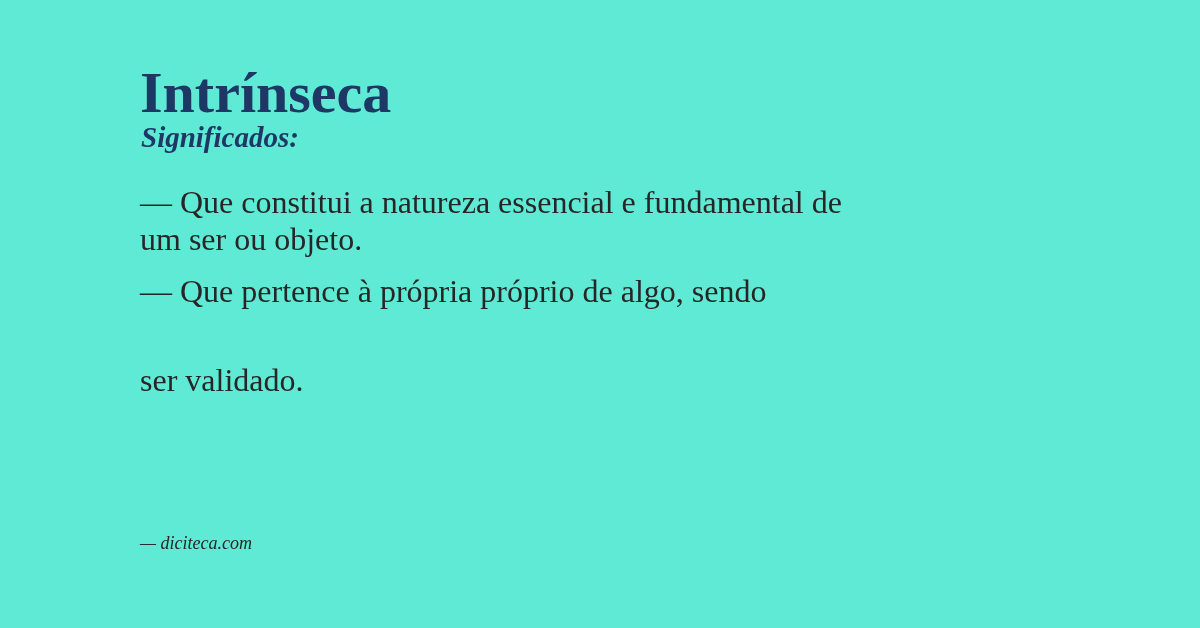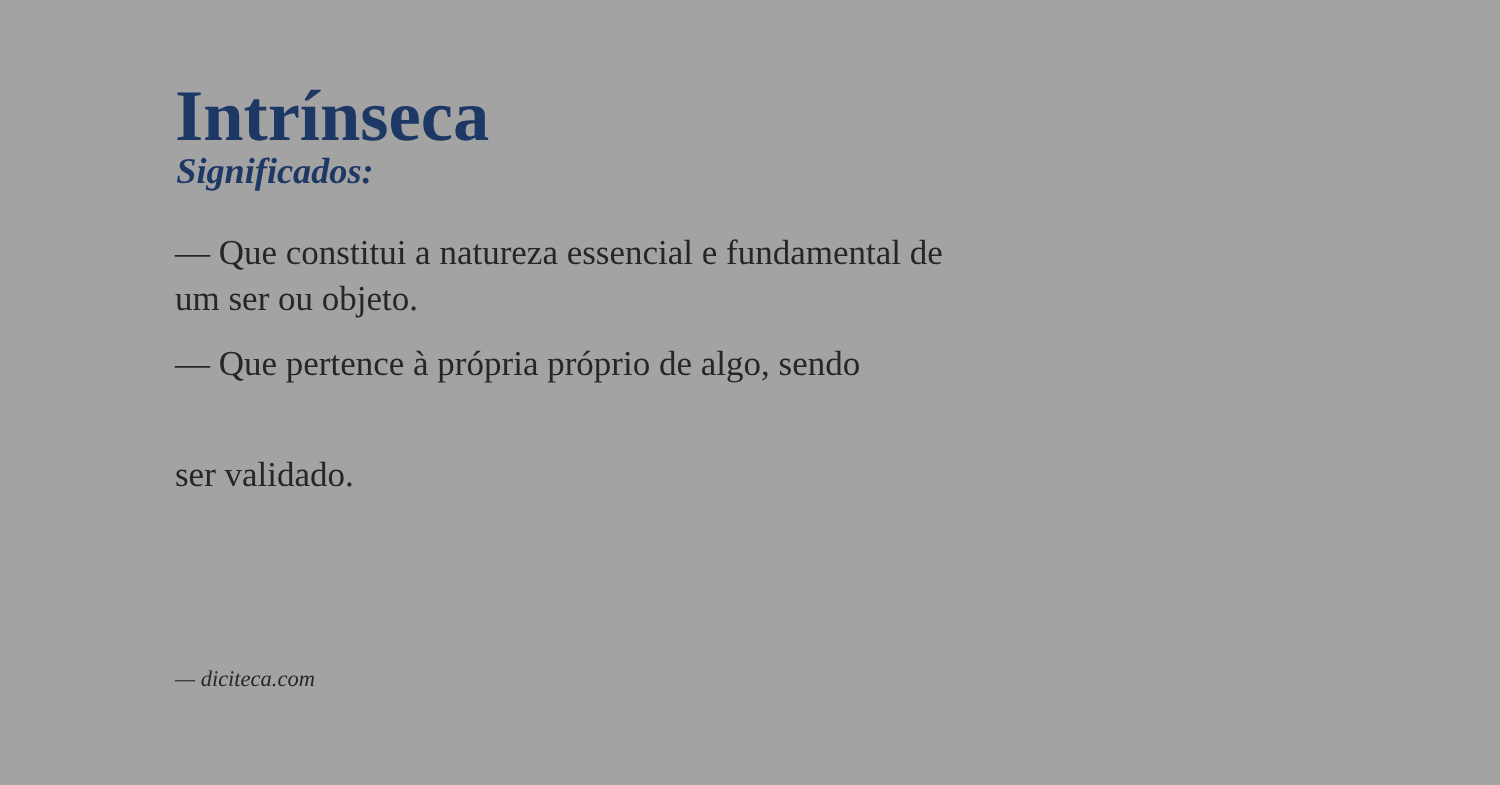--- a/index.html
+++ b/index.html
@@ -4,21 +4,21 @@
 <style>
   html, body {
     margin: 0;
     padding: 0;
     background: #ffffff;
   }
   .card {
     position: relative;
     width: 1200px;
     height: 628px;
-    background: #a3a3a3;
+    background: #5eead4;
     overflow: hidden;
     font-family: "Liberation Serif", serif;
   }
   .word-title {
     position: absolute;
     left: 140px;
     top: 64px;
     margin: 0;
     font-family: "Liberation Serif", serif;
     font-size: 58px;
@@ -37,21 +37,21 @@
     font-weight: 700;
     font-style: italic;
     line-height: 1;
     color: #1d3865;
   }
   .definitions {
     position: absolute;
     left: 140px;
     top: 184px;
     width: 1000px;
-    font-size: 28px;
+    font-size: 32px;
     line-height: 37px;
     color: #262626;
   }
   .definitions p {
     margin: 0 0 15px 0;
   }
   .attribution {
     position: absolute;
     left: 140px;
     top: 534px;

